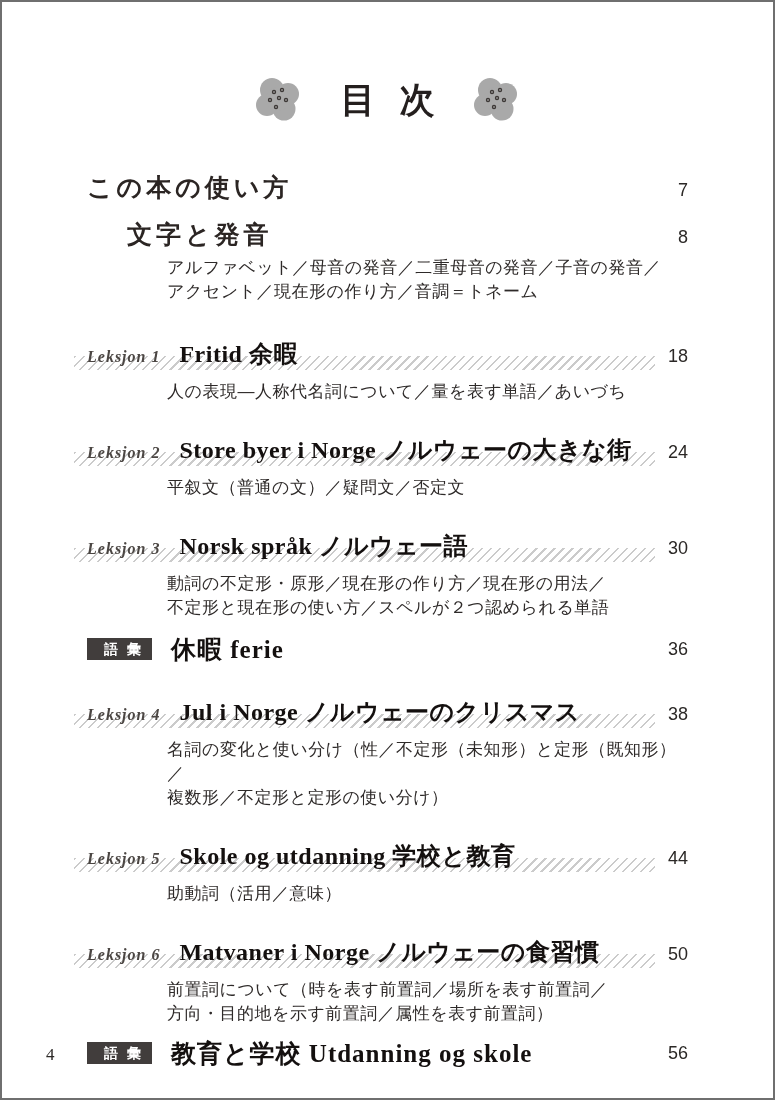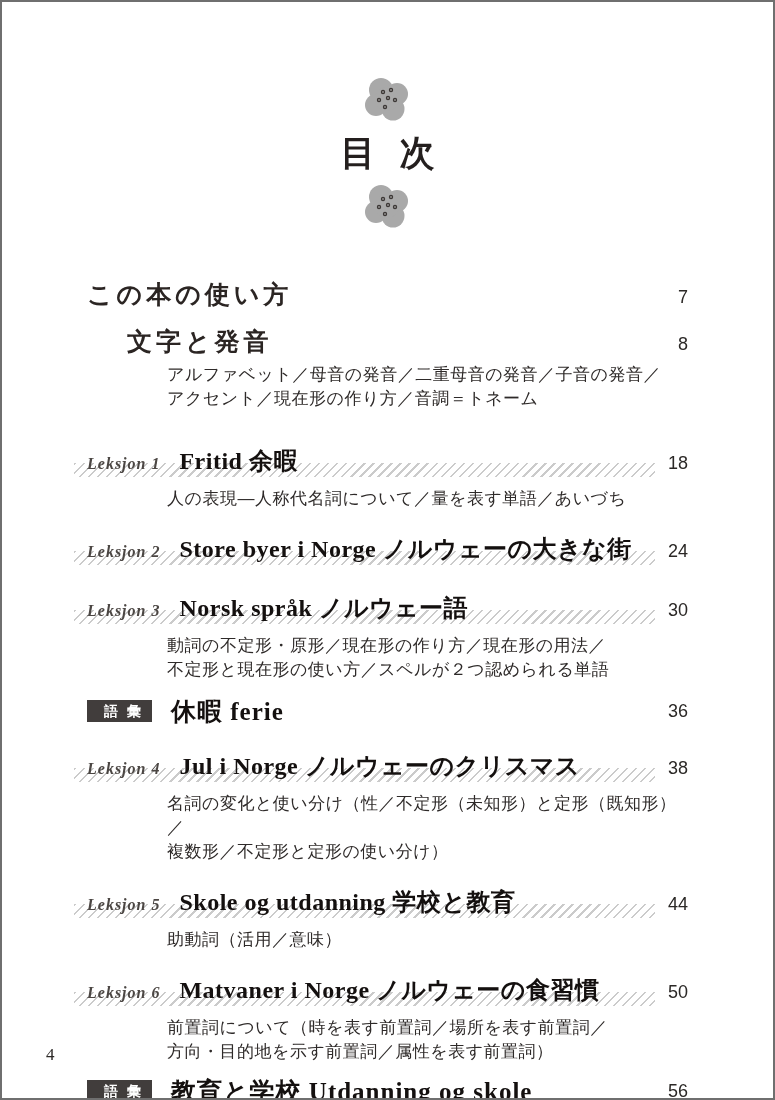--- a/index.html
+++ b/index.html
@@ -9,21 +9,21 @@
     box-sizing:border-box;
     border:2px solid #6f6f6f;
     background:#ffffff;
     font-family:"Liberation Serif","DejaVu Serif",serif;
     color:#1f1b1a;
     overflow:hidden;
   }
   
   .title-row{
     display:flex;justify-content:center;align-items:center;
-    gap:12px;padding-top:74px;flex-direction:column;
+    gap:12px;padding-top:74px;
   }
   .page-title{
     margin:0;font-size:35px;font-weight:bold;color:#241f1e;
     letter-spacing:24px;text-indent:24px;line-height:1;
   }
   .flower{flex:0 0 auto;}
   
   .toc{margin:46px 85px 0 85px;}
   .row{display:flex;align-items:baseline;position:relative;}
   .page-num{
@@ -38,21 +38,21 @@
   .mt-front1{margin-top:48px;}
   .mt-front2{margin-top:16px;margin-left:40px;}
   
   .sub-block{
     margin:5px 0 0 80px;
     font-family:"Liberation Sans","DejaVu Sans",sans-serif;
     font-size:17px;line-height:24px;color:#2e2a29;
     letter-spacing:0.5px;
   }
   
-  .lesson-row{margin-top:20px;padding:2px 0 5px;}
+  .lesson-row{margin-top:28px;padding:2px 0 5px;}
   .lesson-row::before{
     content:"";position:absolute;
     left:-13px;right:33px;bottom:5px;height:14px;
     background:repeating-linear-gradient(135deg,#cbcbcb 0 1.7px,transparent 1.7px 6.4px);
   }
   .lesson-label{
     position:relative;
     font-style:italic;font-weight:bold;font-size:16px;
     color:#4b4643;letter-spacing:1px;margin-right:19px;white-space:nowrap;
   }
@@ -160,20 +160,23 @@
     </div>
     <div class="sub-block">
       <div>人の表現―人称代名詞について／量を表す単語／あいづち</div>
     </div>
 
     <div class="row lesson-row">
       <span class="lesson-label">Leksjon 2</span>
       <span class="lesson-title">Store byer i Norge ノルウェーの大きな街</span>
       <span class="page-num">24</span>
     </div>
+    <div class="sub-block">
+      <div>平叙文（普通の文）／疑問文／否定文</div>
+    </div>
 
     <div class="row lesson-row">
       <span class="lesson-label">Leksjon 3</span>
       <span class="lesson-title">Norsk språk ノルウェー語</span>
       <span class="page-num">30</span>
     </div>
     <div class="sub-block">
       <div>動詞の不定形・原形／現在形の作り方／現在形の用法／</div>
       <div>不定形と現在形の使い方／スペルが２つ認められる単語</div>
     </div>

